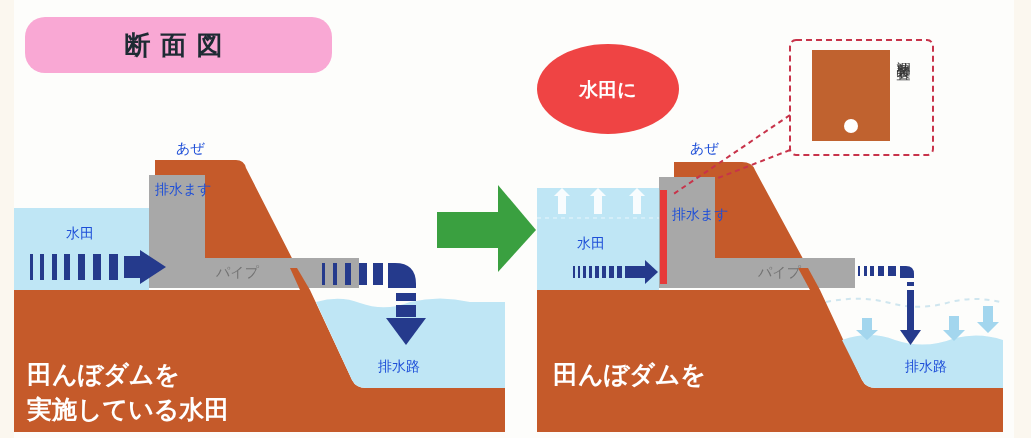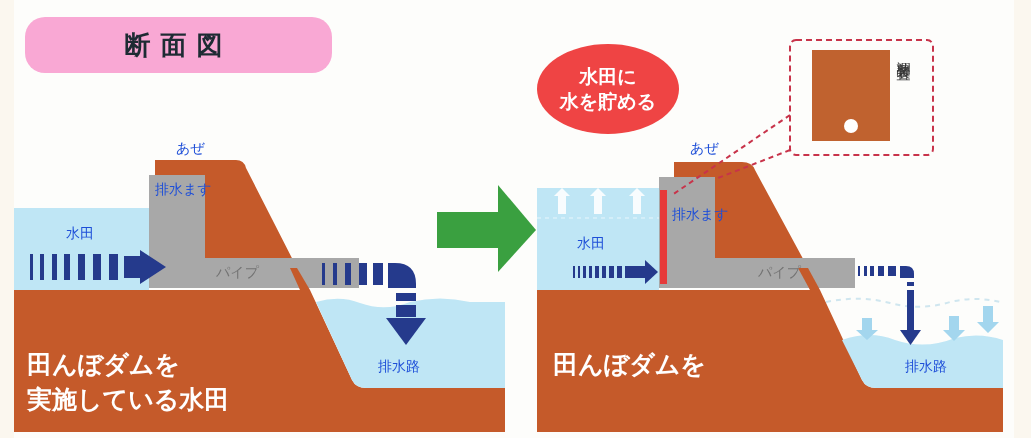--- a/index.html
+++ b/index.html
@@ -3,21 +3,21 @@
 <meta charset="utf-8">
 <style>
   html, body { margin:0; padding:0; }
   body { width:1031px; height:438px; background:#fbf7ef; overflow:hidden; font-family:"DejaVu Sans", sans-serif; }
   #stage { position:relative; width:1031px; height:438px; }
   #panel { position:absolute; left:14px; top:0; width:1000px; height:438px; background:#fdfdfb; }
   .abs { position:absolute; }
   .title-pill { left:25px; top:17px; width:307px; height:56px; border-radius:20px; background:#f9a8d4; display:flex; align-items:center; justify-content:center; font-size:26px; font-weight:bold; color:#1d2b33; letter-spacing:10px; }
   .lbl { font-size:14px; color:#1d4ed8; white-space:nowrap; }
   .vert { writing-mode:vertical-rl; font-size:14px; color:#333; letter-spacing:2px; line-height:16px; }
-  .big-white { color:#ffffff; font-weight:bold; font-size:25px; line-height:33px; white-space:nowrap; }
+  .big-white { color:#ffffff; font-weight:bold; font-size:25px; line-height:33px; white-space:nowrap;margin-top:10px; }
   .bubble { background:#ef4444; color:#fff; border-radius:50%; display:flex; align-items:center; justify-content:center; text-align:center; font-size:19px; line-height:25px; font-weight:bold; }
   .pipe-lbl { font-size:14px; color:#737373; }
 </style>
 </head>
 <body>
 
 <div id="stage">
   <div id="panel"></div>
 
   <svg class="abs" style="left:0;top:0" width="1031" height="438">
@@ -131,21 +131,21 @@
 
   <div class="abs lbl" style="left:176px;top:140px;">あぜ</div>
   <div class="abs lbl" style="left:155px;top:180px;width:48px;line-height:18px;">排水ます</div>
   <div class="abs lbl" style="left:66px;top:225px;">水田</div>
   <div class="abs pipe-lbl" style="left:216px;top:264px;">パイプ</div>
   <div class="abs lbl" style="left:378px;top:358px;">排水路</div>
   <div class="abs big-white" style="left:27px;top:348px;">田んぼダムを</div>
   <div class="abs big-white" style="left:27px;top:383px;">実施している水田</div>
 
   <div class="abs bubble" style="left:537px;top:44px;width:142px;height:90px;">
-    <div><span>水田に</span><br><span>水を貯める</span></div>
+    <div><span>水田に</span><br></div>
   </div>
 
   <div class="abs vert" style="left:896px;top:50px;">調整装置</div>
 
   <div class="abs lbl" style="left:690px;top:140px;">あぜ</div>
   <div class="abs lbl" style="left:672px;top:205px;width:40px;line-height:18px;">排水ます</div>
   <div class="abs lbl" style="left:577px;top:235px;">水田</div>
   <div class="abs pipe-lbl" style="left:758px;top:264px;">パイプ</div>
   <div class="abs lbl" style="left:905px;top:358px;">排水路</div>
   <div class="abs big-white" style="left:553px;top:348px;">田んぼダムを</div>

